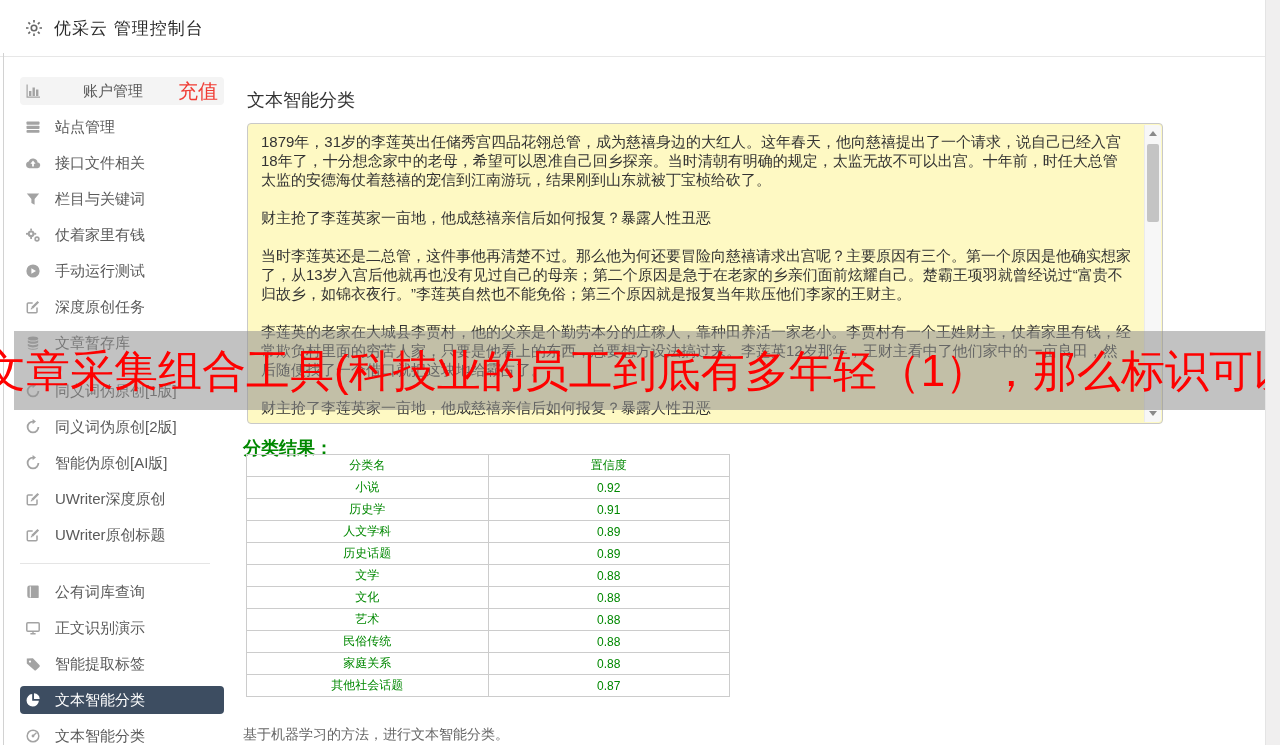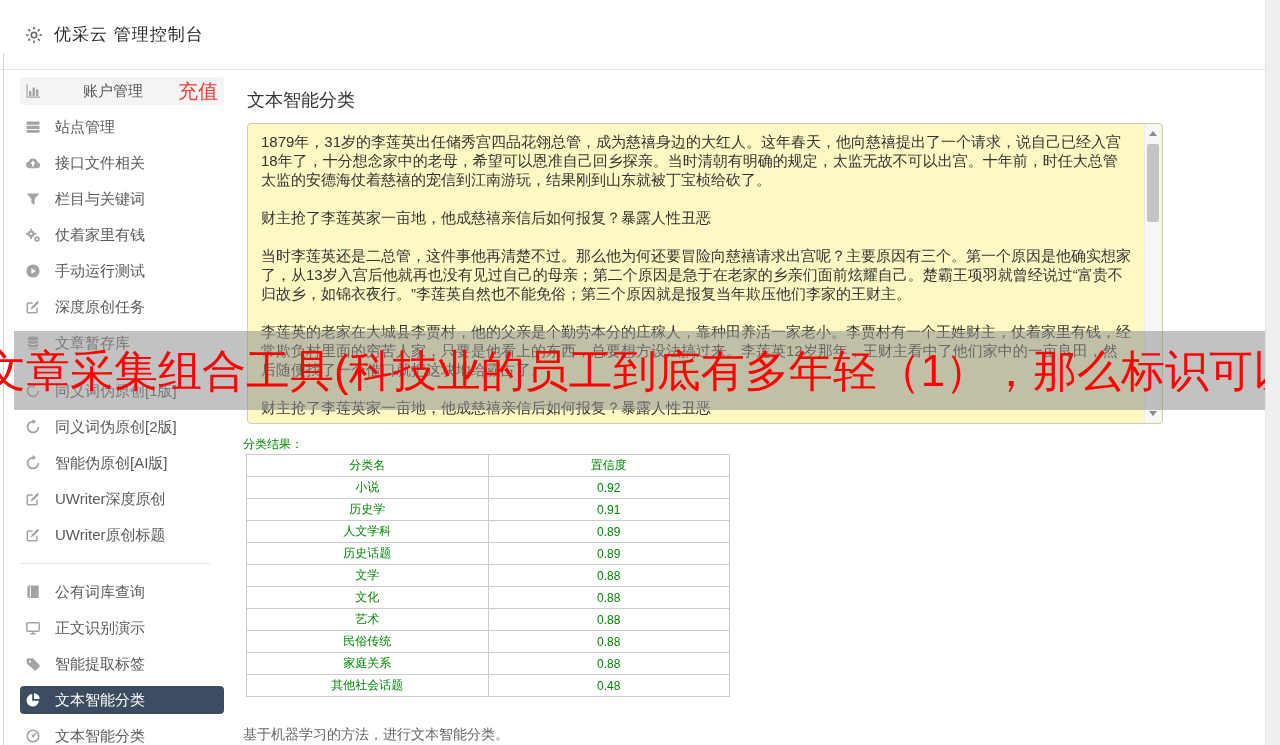--- a/index.html
+++ b/index.html
@@ -5,21 +5,21 @@
   :root{
     --green:#008800; --red:#f03b33; --banner-red:#fe0100; --active-bg:#3d4d61;
     --ink:#333; --label:#5a5a5a; --icon:#a3a3a3; --line:#c9c9c9;
   }
   *{box-sizing:border-box; margin:0; padding:0;}
   html,body{width:1280px; height:745px; overflow:hidden; background:#fff;
     font-family:"Liberation Sans","DejaVu Sans",sans-serif; color:var(--ink);}
   .stage{position:relative; width:1280px; height:745px; overflow:hidden;}
 
   
-  .header{position:absolute; left:0; top:0; width:1280px; height:70px;
+  .header{position:absolute; left:0; top:0; width:1280px; height:57px;
     border-bottom:1px solid #e7e7e7; display:flex; align-items:center; padding-left:24px;}
   .header .gear{width:20px; height:20px; color:#666; margin-right:10px;}
   .header-title{font-size:17px; color:#2b2b2b; letter-spacing:1px;}
 
   
   .page-scrollbar{position:absolute; right:0; top:0; width:15px; height:745px;
     background:#f0efef; border-left:1px solid #e4e4e4; z-index:90;}
 
   
   .left-rule{position:absolute; left:3px; top:53px; width:1px; height:692px; background:#d2d2d2;}
@@ -54,21 +54,21 @@
   .tb-thumb{position:absolute; left:2px; top:19px; width:12px; height:78px;
     background:#c4c4c4; border-radius:2px; cursor:grab;}
 
   
   .banner{position:absolute; left:14px; top:331px; right:15px; height:79px;
     background:rgba(143,143,143,0.55); z-index:50;}
   .banner-text{position:absolute; left:-32px; top:50%; transform:translateY(-50%);
     font-size:44px; color:var(--banner-red); white-space:nowrap;}
 
   
-  .result-label{position:absolute; left:243px; top:436px; font-size:12px; font-weight:normal; color:var(--green);}
+  .result-label{position:absolute; left:243px; top:436px; font-size:18px; font-weight:bold; color:var(--green);}
   .result-table{position:absolute; left:246px; top:454px; width:484px; border-collapse:collapse;}
   .result-table th,.result-table td{border:1px solid #ccc; height:22px; width:50%;
     text-align:center; font-size:12px; font-weight:normal; color:var(--green); padding:0;}
   .footnote{position:absolute; left:243px; top:726px; font-size:14px; color:#666;}
 
   svg.icon{display:block;}
 </style>
 </head>
 <body>
 
@@ -335,21 +335,21 @@
         <tr>
           <td>民俗传统</td>
           <td>0.88</td>
         </tr>
         <tr>
           <td>家庭关系</td>
           <td>0.88</td>
         </tr>
         <tr>
           <td>其他社会话题</td>
-          <td>0.48</td>
+          <td>0.87</td>
         </tr>
       </tbody>
   </table>
 
   <div class="footnote">基于机器学习的方法，进行文本智能分类。</div>
 
   <div class="banner">
     <div class="banner-text">文章采集组合工具(科技业的员工到底有多年轻（1），那么标识可以是</div>
   </div>
 

